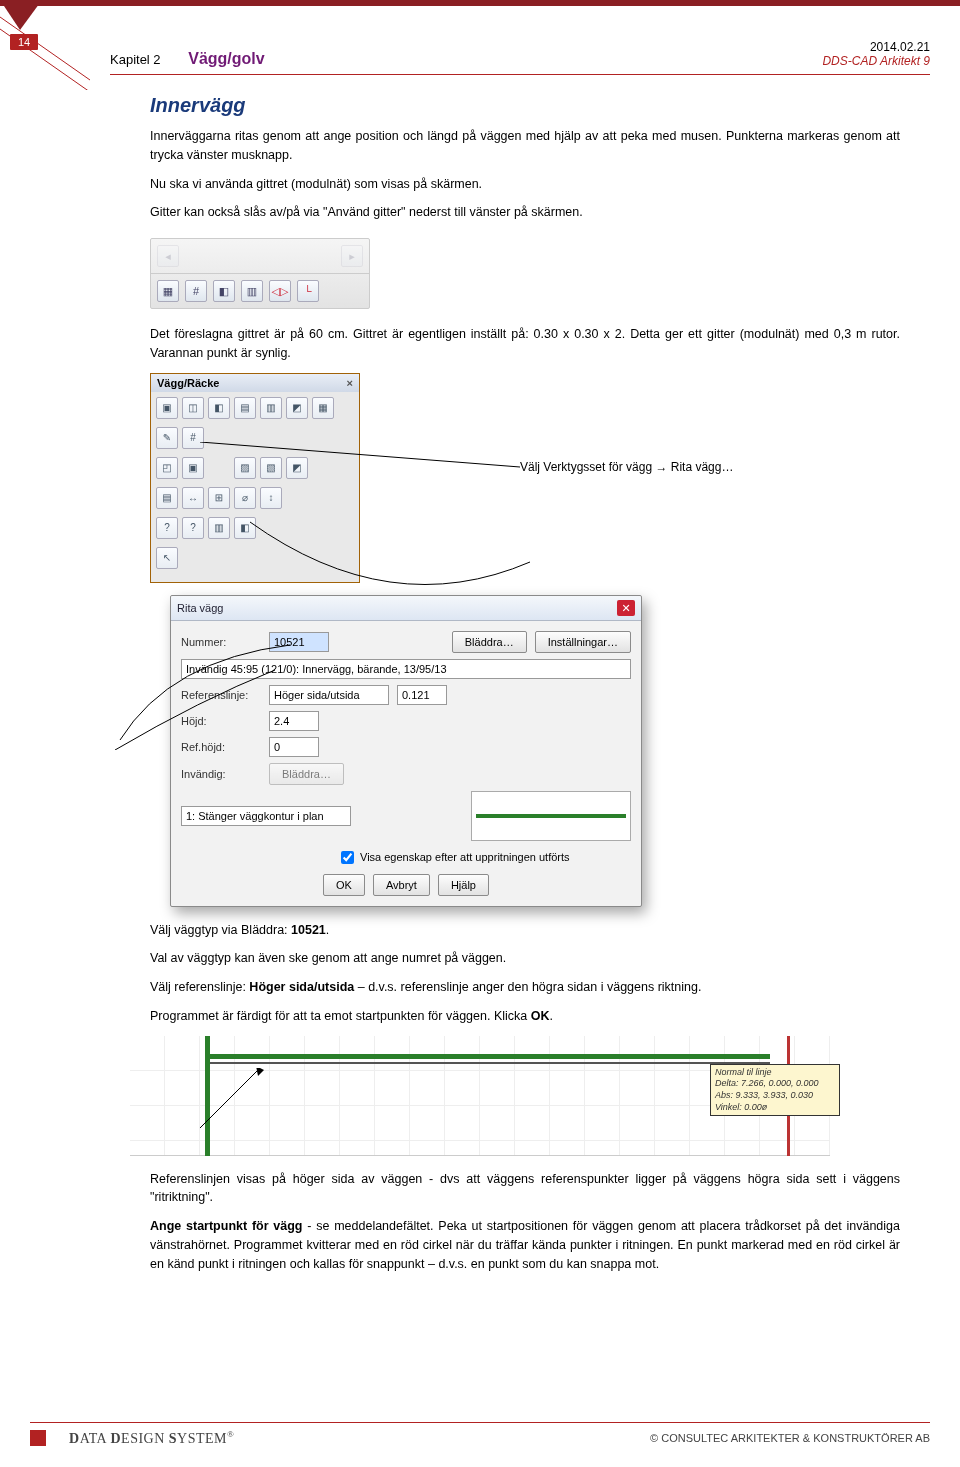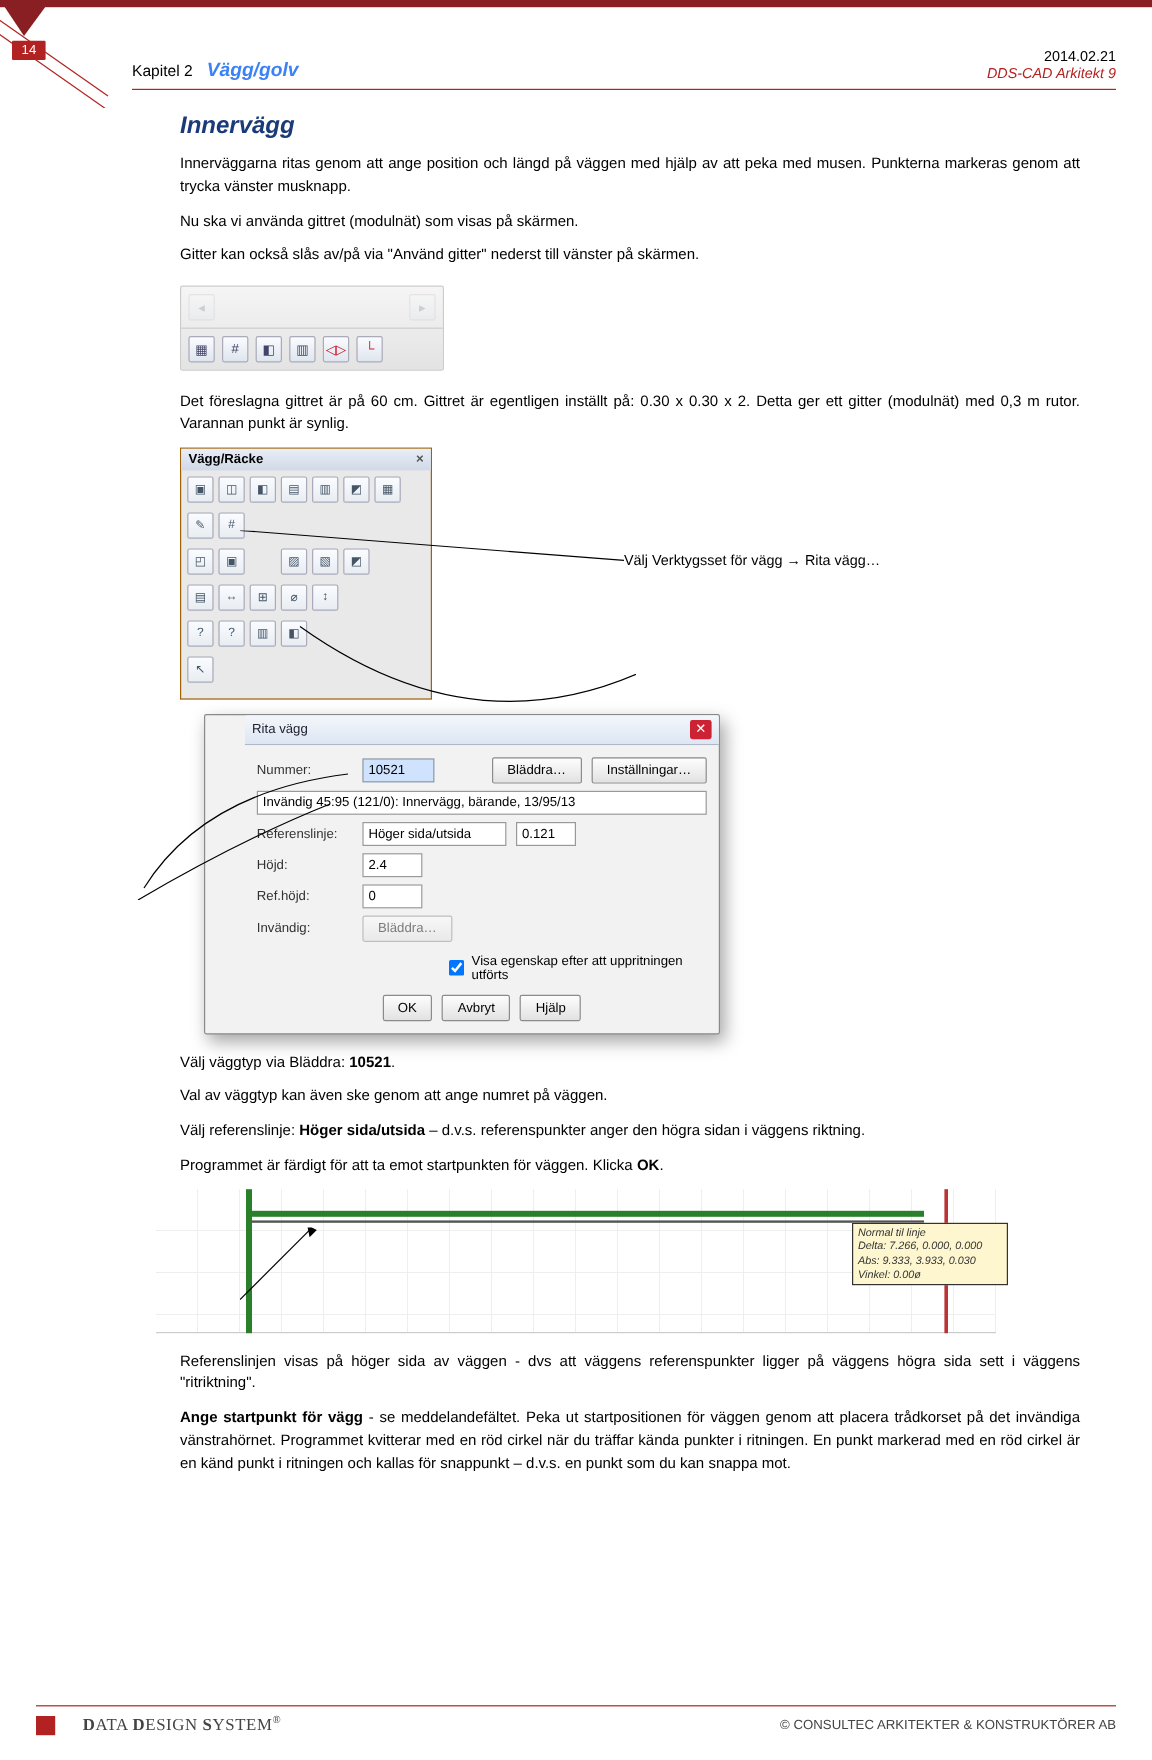--- a/index.html
+++ b/index.html
@@ -21,21 +21,21 @@
     background: #b22222; color: #fff; font-size: 11px;
     padding: 2px 8px; border-radius: 1px;
   }
   .header {
     position: absolute; top: 40px; left: 110px; right: 30px;
     display: flex; justify-content: space-between; align-items: flex-end;
     border-bottom: 1px solid #b22222; padding-bottom: 6px;
   }
   .header .left { font-size: 13px; }
   .header .chapter { color: #000; }
-  .header .title { color: #3b82f6; font-style: italic; margin-left: 8px; font-size: 16px; font-weight: bold; }
+  .header .title { color: #701a75; margin-left: 24px; font-size: 16px; font-weight: bold; }
   .header .right { text-align: right; font-size: 12px; }
   .header .date { color: #000; }
   .header .app { color: #b22222; font-style: italic; }
   .content { position: absolute; top: 80px; left: 150px; right: 60px; }
   h2.ivtitle { color: #1a3a7a; font-style: italic; font-size: 20px; margin: 14px 0 10px 0; }
   .para { font-size: 12.5px; line-height: 1.5; text-align: justify; margin-bottom: 10px; }
 
   .toolbar {
     margin: 16px 0; width: 220px; border: 1px solid #ccc; border-radius: 2px;
     background: linear-gradient(#f5f5f5,#e3e3e3);
@@ -60,24 +60,23 @@
   .pv-close { color:#555; cursor:default; }
   .pv-body { padding: 5px; }
   .pv-grid { display:grid; grid-template-columns: repeat(7,22px); gap:4px; margin-bottom:8px;}
   .pv-grid .i {
     width:22px;height:22px; border:1px solid #aab; border-radius:2px;
     background:linear-gradient(#fafcff,#e8edf3); font-size:10px; display:flex; align-items:center; justify-content:center;
     color:#456;
   }
 
   .dialog {
-    position: relative; width: 430px; margin: 8px 0 14px 20px; background: #f2f2f2;
+    position: relative; width: 472px; margin: 8px 0 14px 20px; background: #f2f2f2;
     border: 1px solid #8a8a8a; border-radius: 2px; box-shadow: 4px 6px 14px rgba(0,0,0,.35);
     font-size: 11px;
-    padding-left: 33px;
   }
   .dlg-tbar {
     display:flex; justify-content:space-between; align-items:center;
     padding: 4px 6px; background: linear-gradient(#f4f7fb,#dde6f3);
     border-bottom:1px solid #b0b8c6; border-radius:2px 2px 0 0;
   }
   .dlg-tbar .t { font-weight: normal; color:#223; }
   .dlg-tbar .x { width:18px;height:16px;background:#c23; color:#fff; text-align:center; border-radius:2px; font-size:11px; line-height:16px;}
   .dlg-body { padding: 10px; }
   .dlg-row { display:flex; align-items:center; gap:8px; margin-bottom:6px; }
@@ -259,20 +258,27 @@
         <input class="dlg-input" style="width: 50px;" value="2.4">
       </div>
       <div class="dlg-row">
         <span class="dlg-lbl">Ref.höjd:</span>
         <input class="dlg-input" style="width: 50px;" value="0">
       </div>
       <div class="dlg-row">
         <span class="dlg-lbl">Invändig:</span>
         <button class="dlg-btn" style="opacity:.5">Bläddra…</button>
       </div>
+      <div class="dlg-row">
+        <input class="dlg-input" style="width: 170px;" value="1: Stänger väggkontur i plan">
+        <span style="flex:1"></span>
+        <div style="width:160px;height:50px;border:1px solid #aaa;background:#fff;">
+          <div style="margin:22px 4px 0 4px;height:4px;background:#2a7f2a;"></div>
+        </div>
+      </div>
       <div class="dlg-checkrow">
         <input type="checkbox" checked="" style="">
         <span>Visa egenskap efter att uppritningen utförts</span>
       </div>
       <div class="dlg-foot">
         <button class="dlg-btn">OK</button>
         <button class="dlg-btn">Avbryt</button>
         <button class="dlg-btn">Hjälp</button>
       </div>
     </div>
@@ -281,21 +287,21 @@
   <svg width="300" height="110" style="position:absolute; left:-40px; top:560px; pointer-events:none;">
     <path d="M10 100 Q 60 20 180 5" stroke="#000" stroke-width="1" fill="none"></path>
     <path d="M5 110 Q 90 60 165 30" stroke="#000" stroke-width="1" fill="none"></path>
   </svg>
 
   <p class="para">
     <span>Välj väggtyp via Bläddra: </span><b>10521</b><span>.</span>
   </p>
   <p class="para">Val av väggtyp kan även ske genom att ange numret på väggen.</p>
   <p class="para" style="text-align:justify;">
-    <span>Välj referenslinje: </span><b>Höger sida/utsida</b><span> – d.v.s. referenspunkter anger den högra sidan i väggens riktning.</span>
+    <span>Välj referenslinje: </span><b>Höger sida/utsida</b><span> – d.v.s. referenslinje anger den högra sidan i väggens riktning.</span>
   </p>
   <p class="para">
     <span>Programmet är färdigt för att ta emot startpunkten för väggen. Klicka </span><b>OK</b><span>.</span>
   </p>
 
   <div class="draw-area">
     <div class="grid"></div>
     <div class="vline"></div>
     <div class="wall"></div>
     <div class="vlineR"></div>

